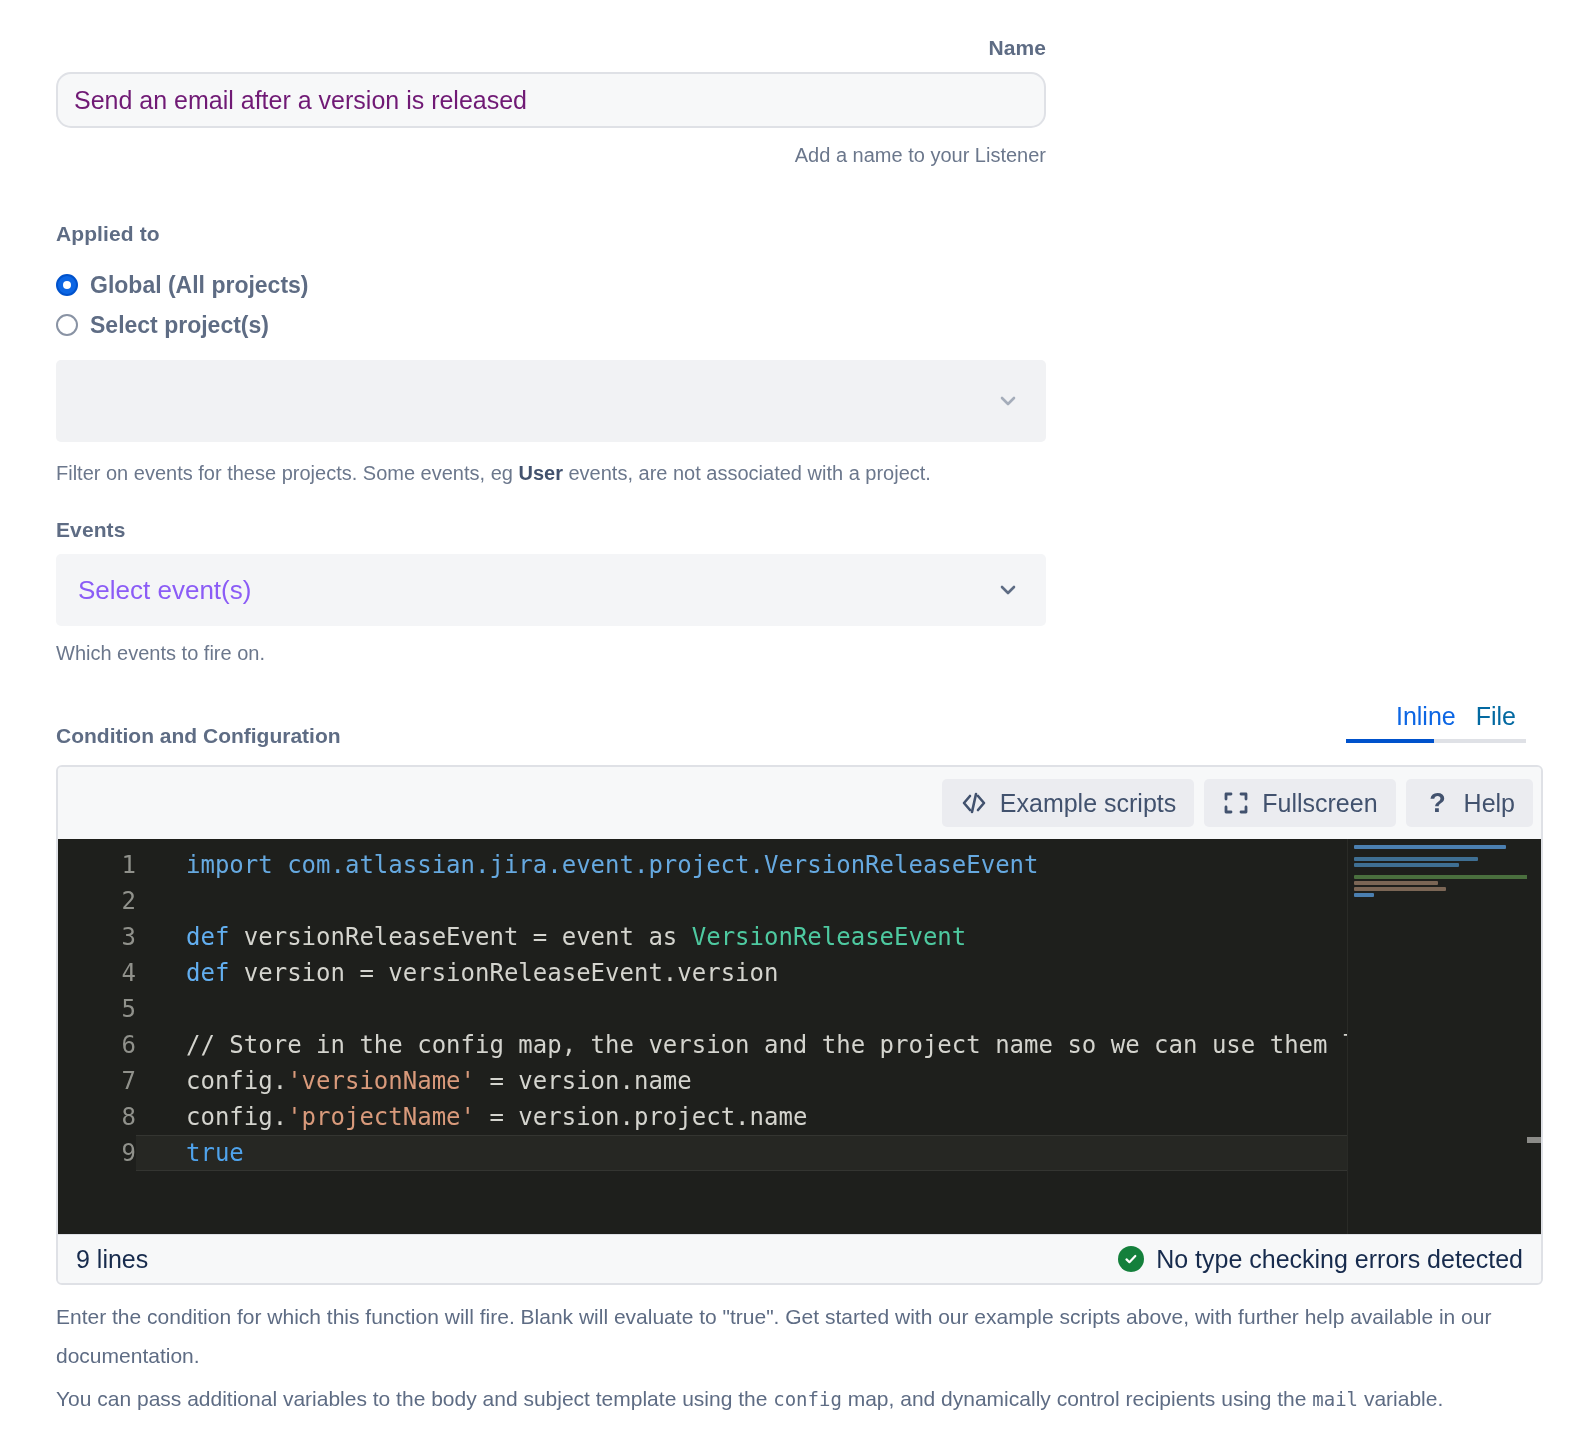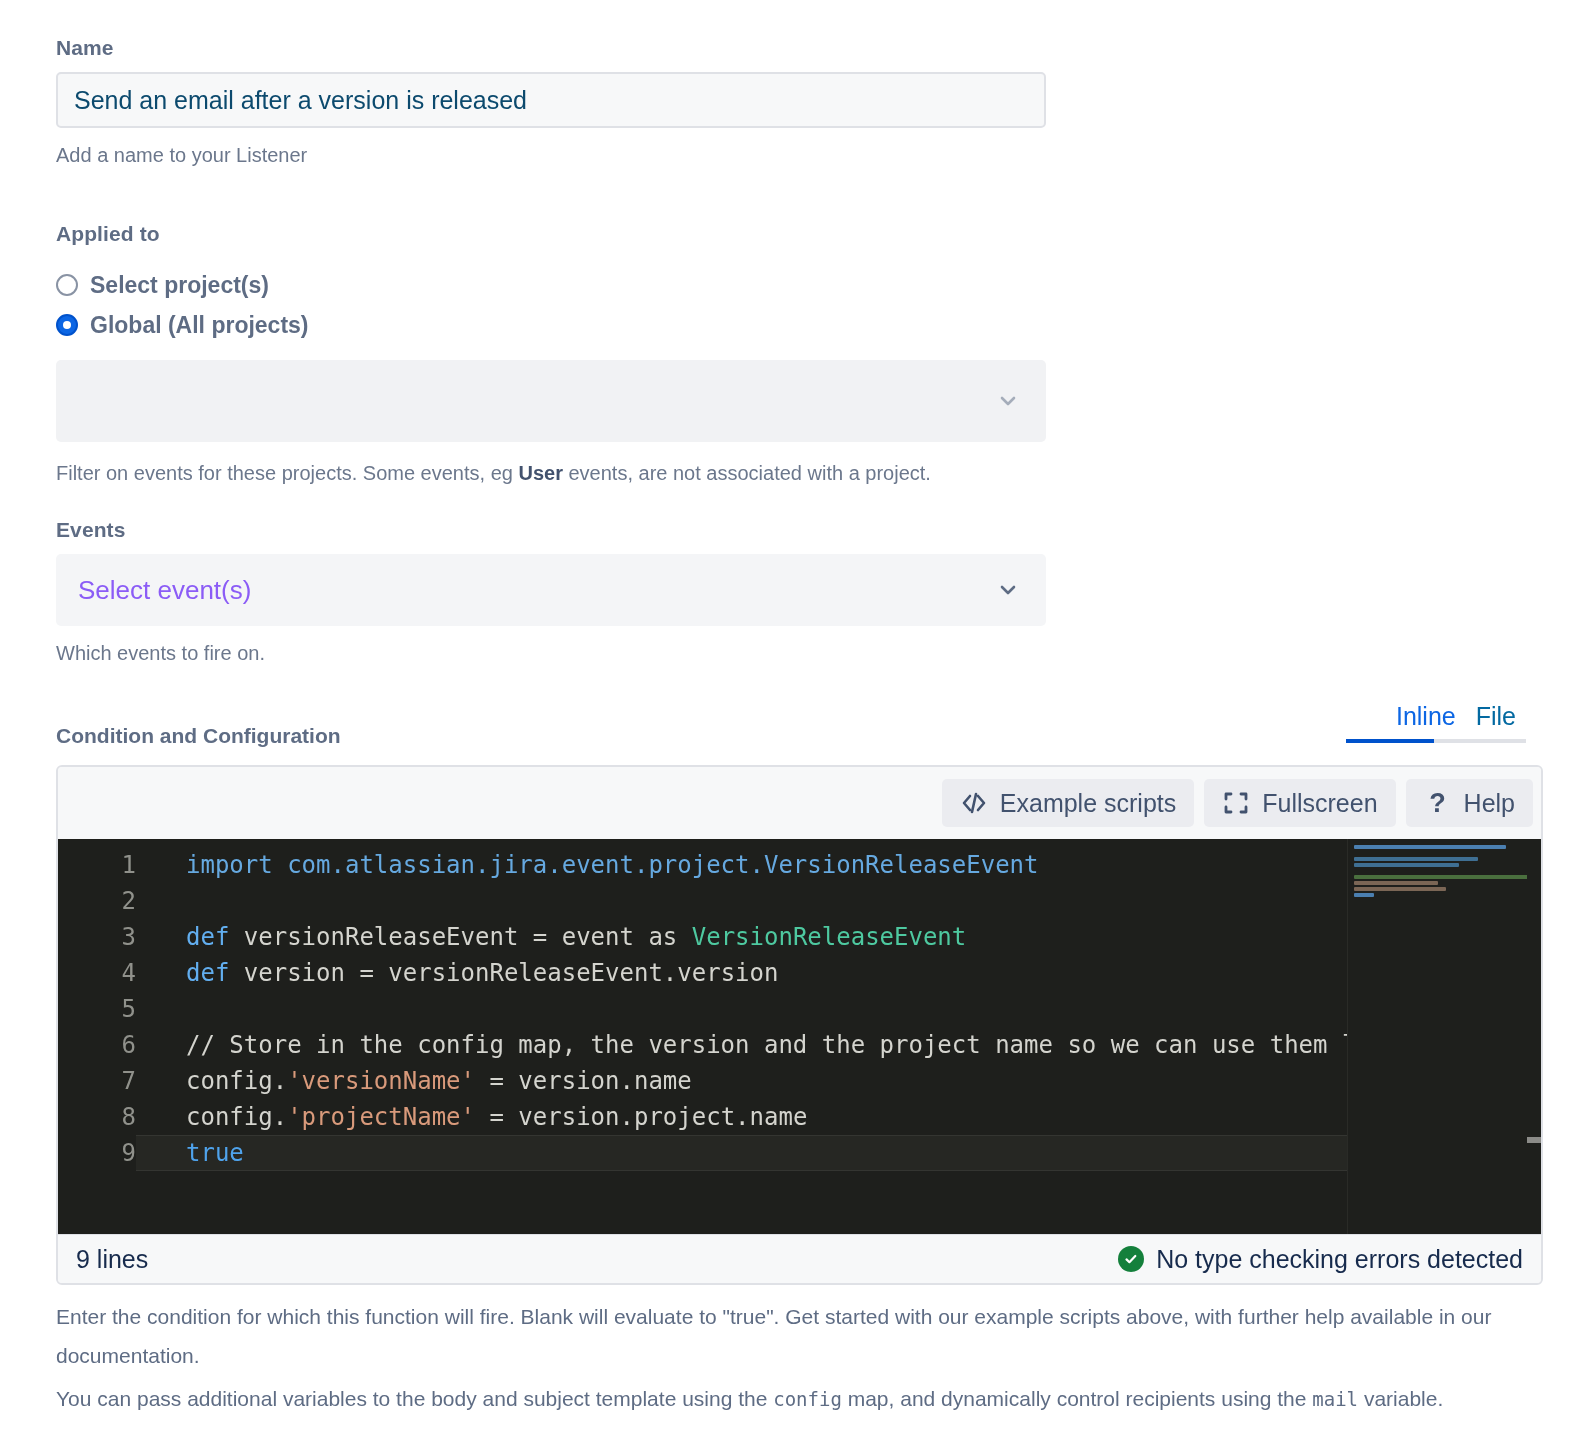--- a/index.html
+++ b/index.html
@@ -31,31 +31,31 @@
     letter-spacing: 0.1px;
   }
   .help-text {
     font-size: 20px;
     color: #6B778C;
     font-weight: 400;
   }
   .help-text b { color: #42526E; font-weight: 700; }
 
   
-  .name-block { position: absolute; left: 56px; top: 36px; width: 990px; }
+  .name-block { position: absolute; left: 56px; top: 36px; width: 990px; text-align: right; }
   .name-label { margin-bottom: 12px; }
   .text-input {
     width: 990px;
     height: 56px;
     background: #F7F8F9;
     border: 2px solid #DFE1E6;
-    border-radius: 5px;
+    border-radius: 15px;
     font-family: "Liberation Sans", sans-serif;
     font-size: 25px;
-    color: #0c4a6e;
+    color: #701a75;
     padding: 0 16px;
     outline: none;
     display: flex;
     align-items: center;
   }
   .name-help { margin-top: 16px; }
 
   
   .applied-block { position: absolute; left: 56px; top: 222px; width: 1100px; }
   .applied-label { margin-bottom: 22px; }
@@ -343,27 +343,27 @@
   <div class="name-block">
     <div class="field-label name-label">Name</div>
     <div class="text-input">Send an email after a version is released</div>
     <div class="help-text name-help">Add a name to your Listener</div>
   </div>
 
   <div class="applied-block">
     <div class="field-label applied-label">Applied to</div>
 
     <div class="radio-row">
+      <span class="radio checked"></span>
+      <span class="radio-label">Global (All projects)</span>
+    </div>
+
+    <div class="radio-row">
       <span class="radio"></span>
       <span class="radio-label">Select project(s)</span>
-    </div>
-
-    <div class="radio-row">
-      <span class="radio checked"></span>
-      <span class="radio-label">Global (All projects)</span>
     </div>
 
     <div class="select-box">
       <span class="select-placeholder"></span>
       <span class="chev">
         <svg width="20" height="20" viewBox="0 0 20 20">
             <path d="M4 7 L10 13 L16 7" fill="none" stroke="#A5ADBA" stroke-width="2.6" stroke-linecap="round" stroke-linejoin="round"></path>
           </svg>
       </span>
     </div>

